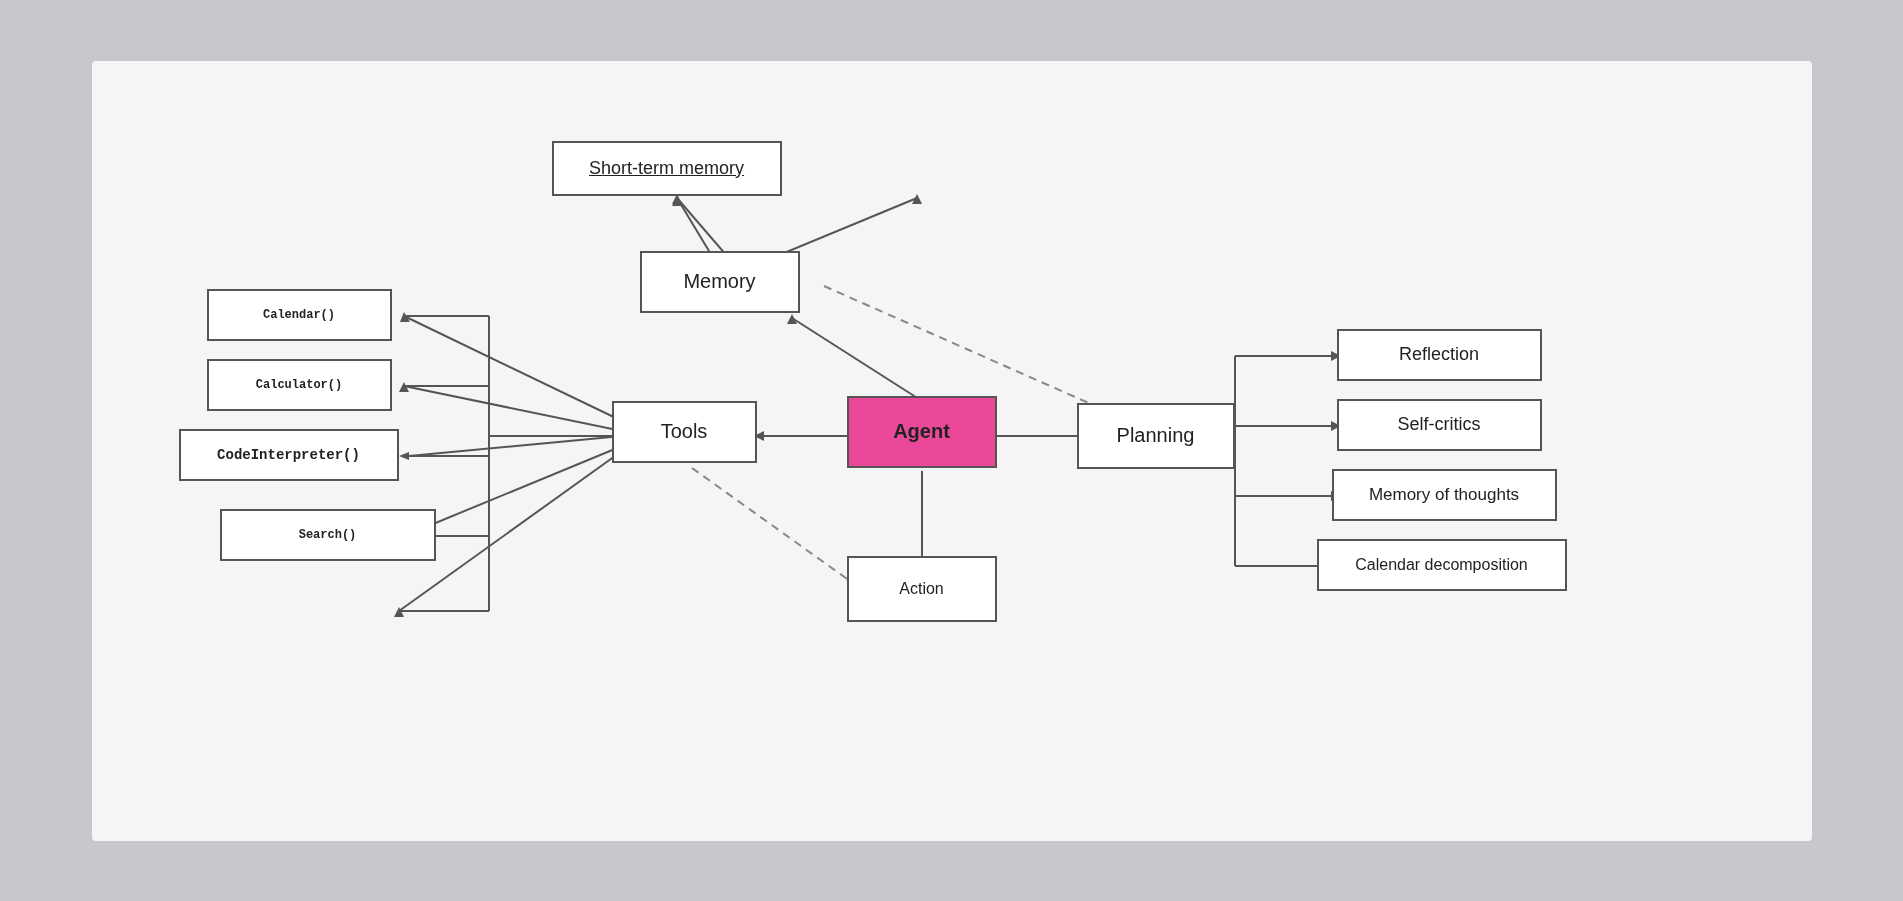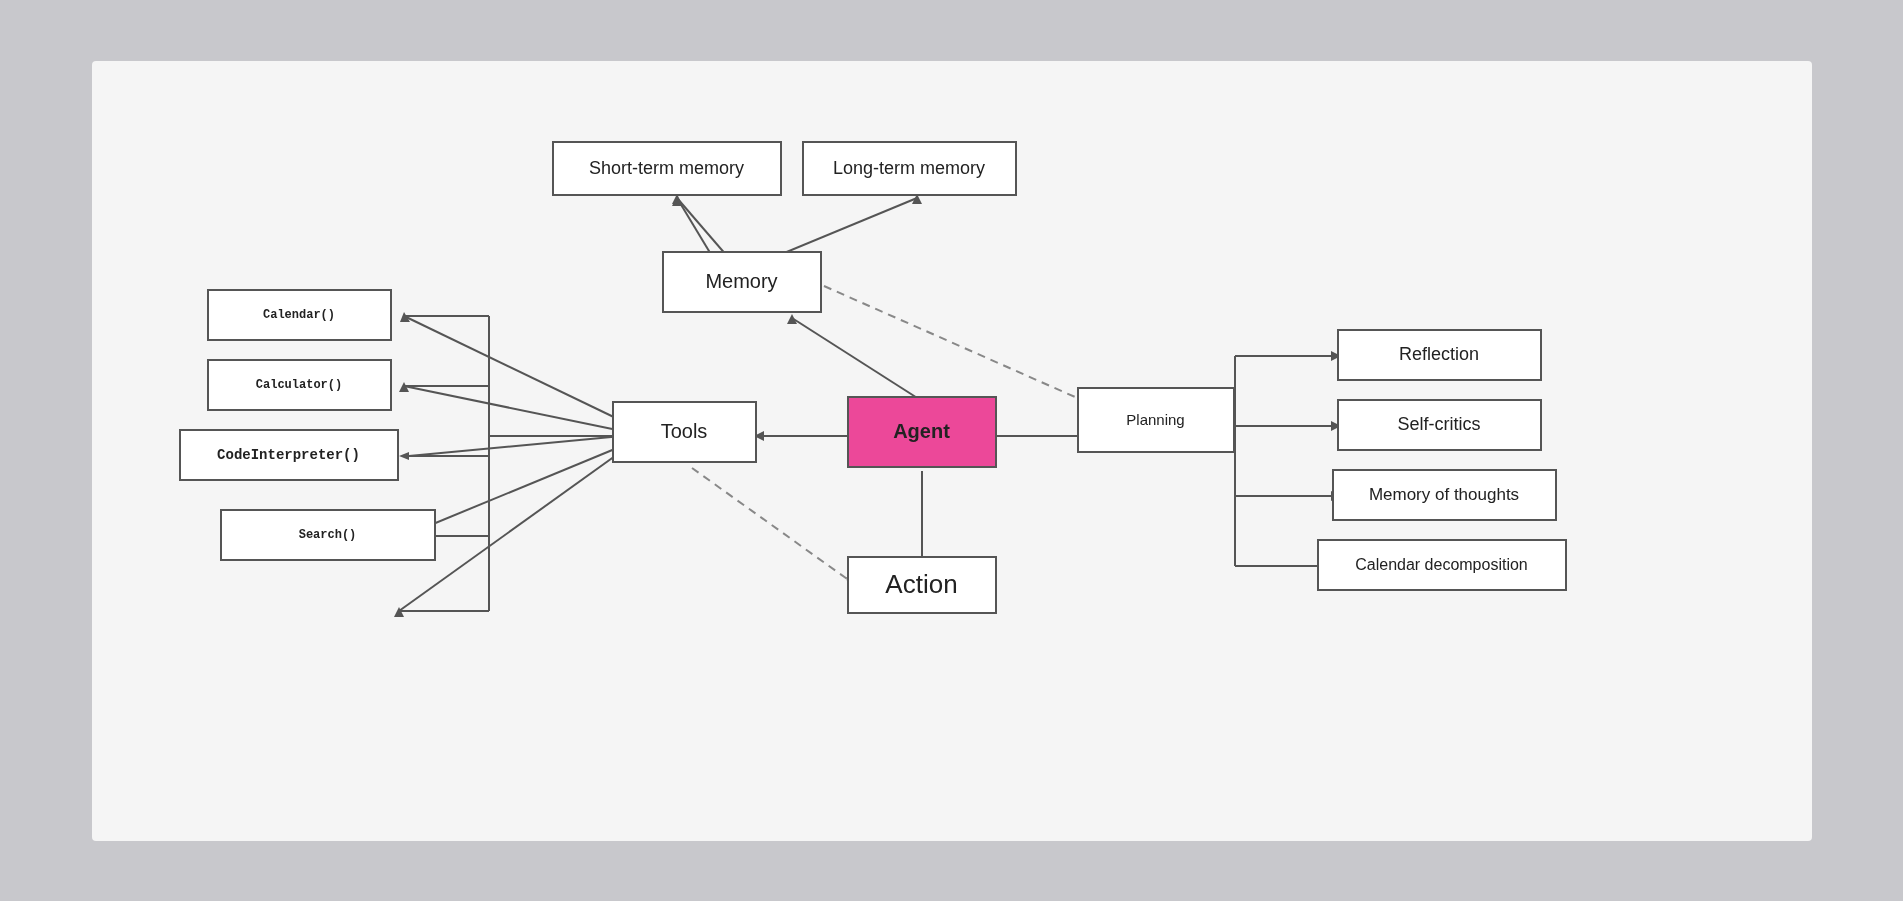--- a/index.html
+++ b/index.html
@@ -122,33 +122,32 @@
 
     <line x1="1142" y1="370" x2="1143" y2="370" stroke="#555" stroke-width="2"></line>
 
     <line x1="732" y1="225" x2="1060" y2="370" stroke="#888" stroke-width="2" stroke-dasharray="8,6"></line>
     <polygon points="1056,365 1066,370 1056,375" fill="#888"></polygon>
 
     <line x1="600" y1="407" x2="758" y2="520" stroke="#888" stroke-width="2" stroke-dasharray="8,6"></line>
     <polygon points="754,516 764,521 757,529" fill="#888"></polygon>
   </svg>
 
-  <div class="box" style="left:460px; top:80px; width:230px; height:55px;">Short-term memory</div>
+  <div class="box" style="left:460px; top:80px; width:230px; height:55px;text-decoration:underline;">Short-term memory</div>
 
-  <div class="box" style="left:710px; top:80px; width:215px; height:55px;">Long-term memory</div>
 
-  <div class="box" style="left:570px; top:190px; width:160px; height:62px; font-size:20px;">Memory</div>
+  <div class="box" style="left:548px; top:190px; width:160px; height:62px; font-size:20px;">Memory</div>
 
   <div class="box agent" style="left:755px; top:335px; width:150px; height:72px;">Agent</div>
 
   <div class="box" style="left:520px; top:340px; width:145px; height:62px; font-size:20px;">Tools</div>
 
-  <div class="box" style="left:755px; top:495px; width:150px; height:58px; font-size:26px;">Action</div>
+  <div class="box" style="left:755px; top:495px; width:150px; height:66px; font-size:16px;">Action</div>
 
-  <div class="box" style="left:985px; top:326px; width:158px; height:66px; font-size:15px;">Planning</div>
+  <div class="box" style="left:985px; top:342px; width:158px; height:66px; font-size:20px;">Planning</div>
 
   <div class="box monospace" style="left:115px; top:228px; width:185px; height:52px;">Calendar()</div>
 
   <div class="box monospace" style="left:115px; top:298px; width:185px; height:52px;">Calculator()</div>
 
   <div class="box monospace" style="left:80px; top:368px; width:220px; height:52px; font-size:14px;margin-left:7px;">CodeInterpreter()</div>
 
   <div class="box monospace" style="left:120px; top:448px; width:216px; height:52px;margin-left:8px;">Search()</div>
 
 

